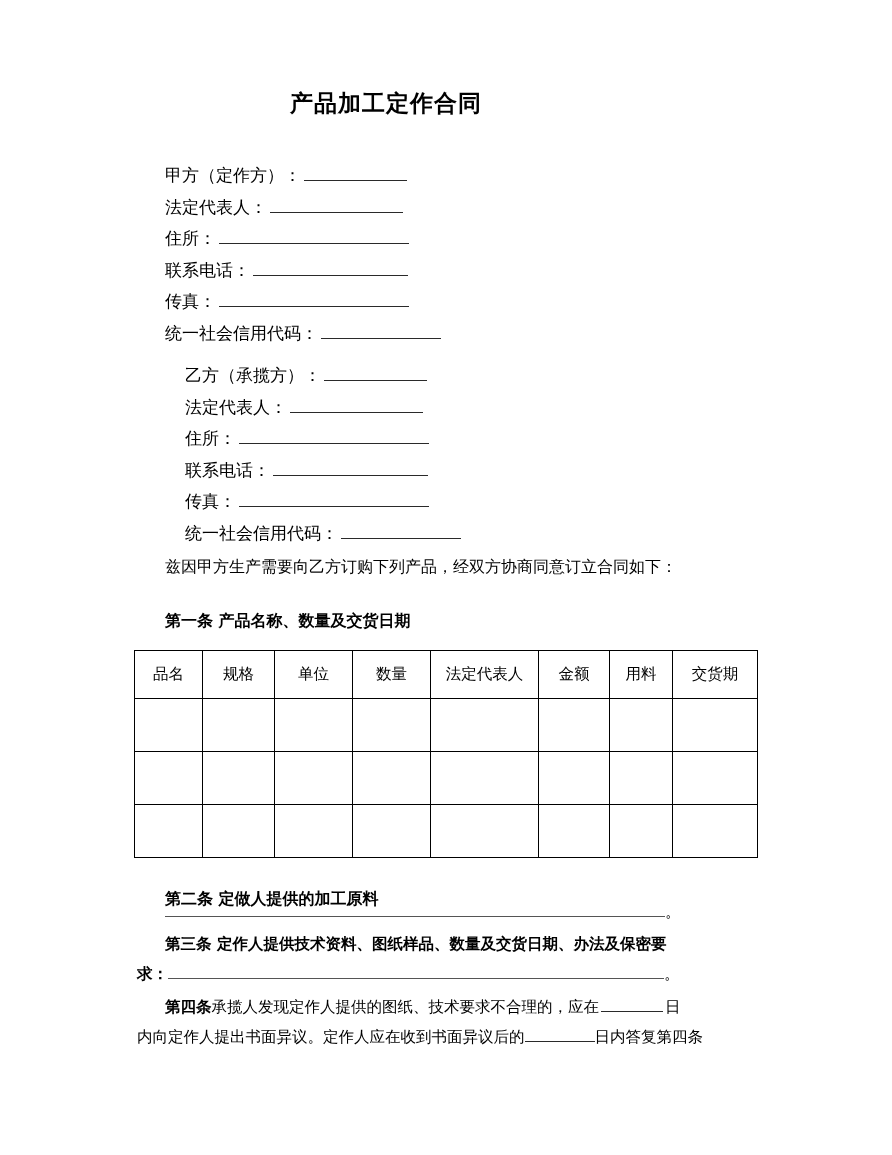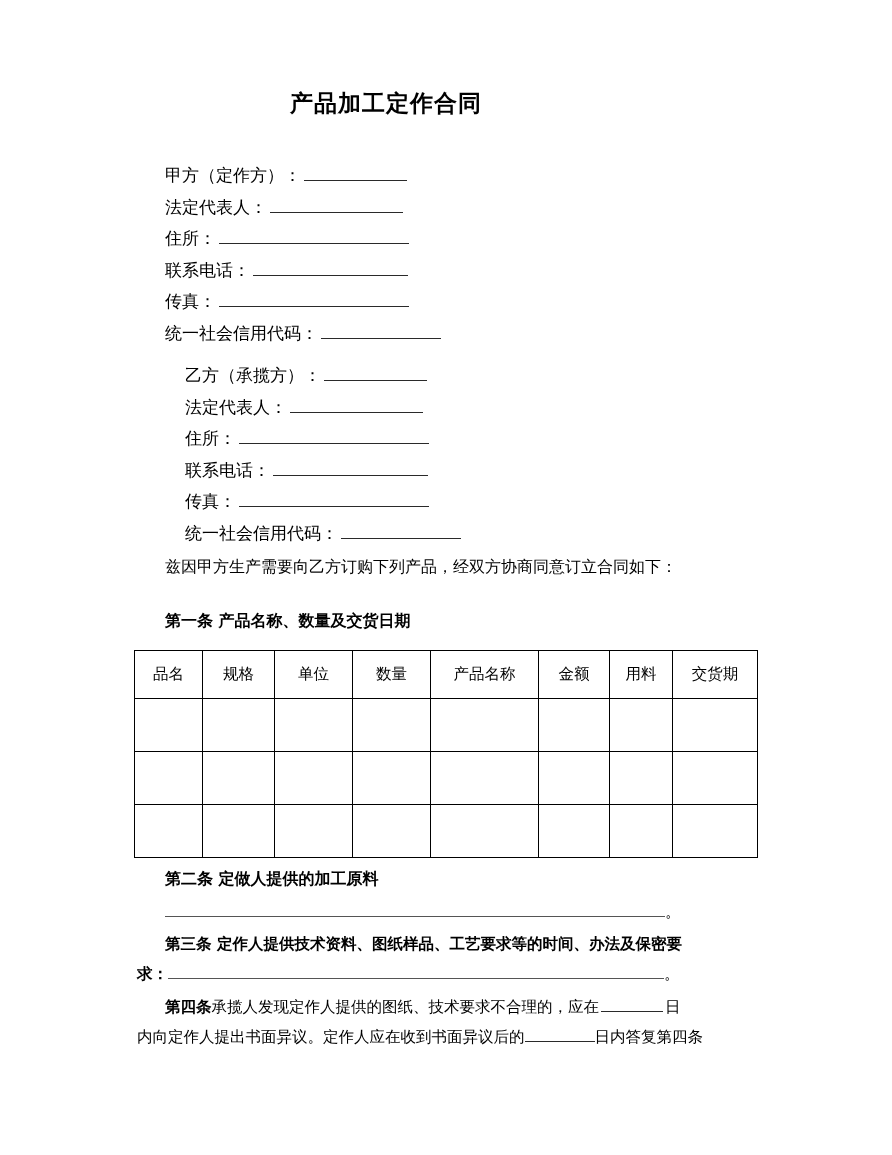--- a/index.html
+++ b/index.html
@@ -78,21 +78,21 @@
   
   .clause-heading {
     position: absolute;
     left: 165px;
     font-size: 16px;
     font-weight: bold;
     line-height: 30px;
     white-space: nowrap;
   }
   #clause-1-heading { top: 606px; }
-  #clause-2-heading { top: 864px; text-align: center; }
+  #clause-2-heading { top: 884px; text-align: center; }
 
   
   .spec-table {
     position: absolute;
     left: 134px;
     top: 650px;
     width: 623px;
     border-collapse: collapse;
     table-layout: fixed;
   }
@@ -239,21 +239,21 @@
       <col style="width:71px">
       <col style="width:63px">
       <col style="width:85px">
     </colgroup>
     <thead>
       <tr>
         <th>品名</th>
         <th>规格</th>
         <th>单位</th>
         <th>数量</th>
-        <th>产品名称</th>
+        <th>法定代表人</th>
         <th>金额</th>
         <th>用料</th>
         <th>交货期</th>
       </tr>
     </thead>
     <tbody>
       <tr>
         <td></td>
         <td></td>
         <td></td>
@@ -285,21 +285,21 @@
       </tr>
     </tbody>
   </table>
 
   <div class="clause-heading" id="clause-2-heading">第二条 定做人提供的加工原料</div>
 
   <div class="fill-line-row" id="clause-2-fill">
     <span class="long-rule" style="width:500px"></span><span class="period-mark">。</span>
   </div>
 
-  <div id="clause-3-line1">第三条 定作人提供技术资料、图纸样品、工艺要求等的时间、办法及保密要</div>
+  <div id="clause-3-line1">第三条 定作人提供技术资料、图纸样品、数量及交货日期、办法及保密要</div>
 
   <div id="clause-3-line2">
     <span class="c3-label">求：</span><span class="long-rule" style="width:496px"></span><span class="period-mark">。</span>
   </div>
 
   <div id="clause-4-line2">
     <span>内向定作人提出书面异议。定作人应在收到书面异议后的</span><span class="inline-blank" style="width:70px"></span><span>日内答复第四条</span>
   </div>
 
   <div id="clause-4-line1">

